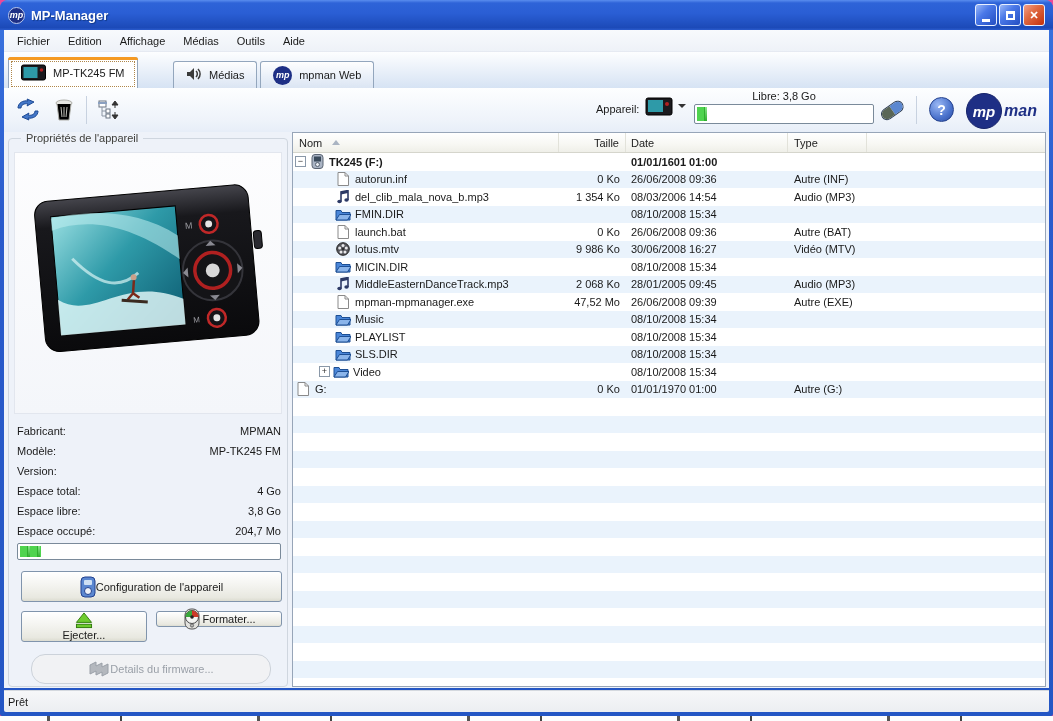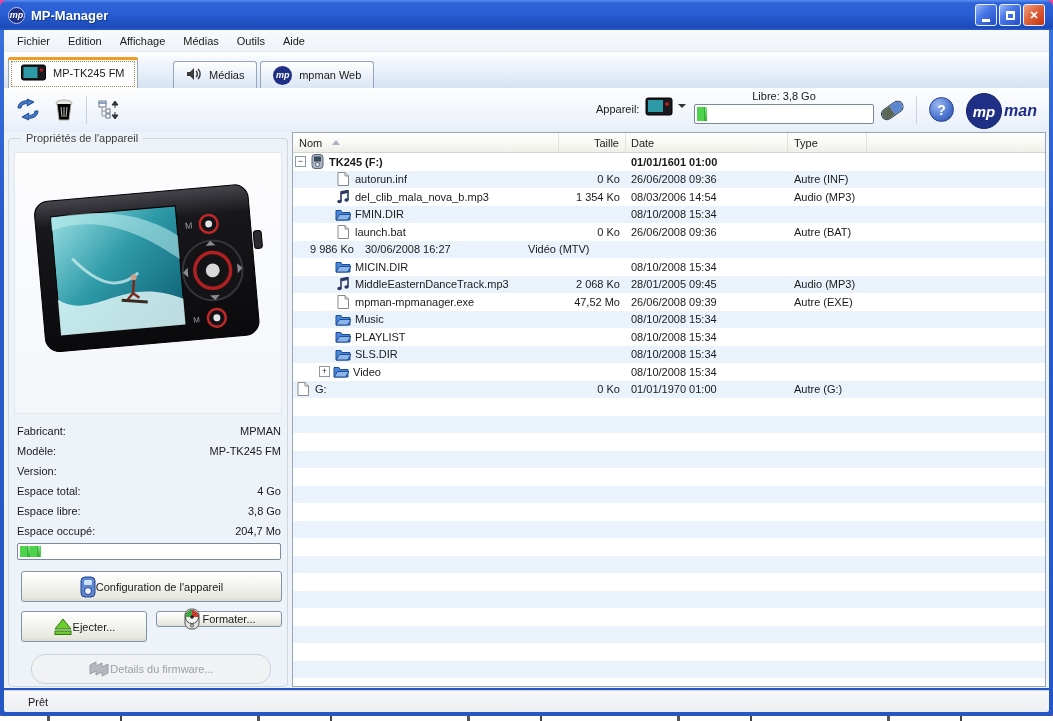--- a/index.html
+++ b/index.html
@@ -85,21 +85,21 @@
   .c-size{width:67px;text-align:right;padding-right:6px;}
   .c-date{width:162px;padding-left:5px;}
   .c-type{width:160px;padding-left:6px;}
   .bold{font-weight:bold;}
   .expander{width:11px;height:11px;border:1px solid #8a98a8;background:#fff;display:inline-flex;align-items:center;justify-content:center;
     font-size:9px;line-height:9px;color:#333;flex:none;}
   .row-icon{display:inline-flex;width:16px;justify-content:center;flex:none;margin-right:4px;}
   .c-name .label{overflow:hidden;text-overflow:ellipsis;}
   
   .statusbar{position:absolute;left:4px;top:690px;width:1045px;height:22px;background:linear-gradient(180deg,#f6f7f9,#eceef1);
-    border-top:1px solid #d4d8de;display:flex;align-items:center;padding-left:24px;border-radius:0 0 2px 2px;}
+    border-top:1px solid #d4d8de;display:flex;align-items:center;padding-left:4px;border-radius:0 0 2px 2px;}
   .bottom-strip{position:absolute;left:0;top:716px;width:1053px;height:5px;background:
     repeating-linear-gradient(90deg,#fdfdfd 0 47px,#555 47px 50px,#fdfdfd 50px 120px,#444 120px 122px,#fdfdfd 122px 210px);}
 </style>
 </head>
 <body>
 
 <div class="app">
   <div class="window">
 
     <div class="titlebar">
@@ -293,21 +293,21 @@
 
         <div class="xp-btn" style="left:12px;top:432px;width:261px;height:31px;">
           <svg width="16" height="22" viewBox="0 0 16 22">
             <rect x="1" y="1" width="14" height="20" rx="4" fill="#5b87d0" stroke="#23418e"></rect>
             <rect x="4" y="4" width="8" height="5" rx="1" fill="#cfe0f4"></rect>
             <circle cx="8" cy="15" r="3.5" fill="#eef2fa" stroke="#23418e"></circle>
           </svg>
           <span>Configuration de l'appareil</span>
         </div>
 
-        <div class="xp-btn" style="left:12px;top:472px;width:126px;height:31px;">
+        <div class="xp-btn" style="left:12px;top:472px;width:126px;height:31px;flex-direction:column;">
           <svg width="20" height="18" viewBox="0 0 20 18">
             <path d="M10 1 L18 11 L2 11 Z" fill="#6ecc2e" stroke="#2f7a0a"></path>
             <rect x="2" y="13" width="16" height="3.5" fill="#6ecc2e" stroke="#2f7a0a"></rect>
           </svg>
           <span>Ejecter...</span>
         </div>
 
         <div class="xp-btn" style="left:147px;top:472px;width:126px;height:16px;">
           <svg width="20" height="22" viewBox="0 0 20 22">
             <rect x="3" y="1" width="14" height="20" rx="6" fill="#e2e2de" stroke="#555"></rect>
@@ -413,20 +413,34 @@
                     <path d="M8 0.5 v3.5 h3.5" fill="none" stroke="#8a8a8a"></path>
                   </svg>
                 </span>
                 <span class="label">launch.bat</span>
               </div>
               <div class="c-size">0 Ko</div>
               <div class="c-date">26/06/2008 09:36</div>
               <div class="c-type">Autre (BAT)</div>
             </div>
             <div class="fl-row alt">
+              <div class="c-name">
+                <span class="row-icon" style="margin-left:42px">
+                  <svg width="14" height="14" viewBox="0 0 14 14">
+                    <circle cx="7" cy="7" r="6.3" fill="#55565c" stroke="#222"></circle>
+                    <circle cx="7" cy="3.6" r="1.5" fill="#e8e8ea"></circle>
+                    <circle cx="10.3" cy="6" r="1.5" fill="#e8e8ea"></circle>
+                    <circle cx="9" cy="9.9" r="1.5" fill="#e8e8ea"></circle>
+                    <circle cx="5" cy="9.9" r="1.5" fill="#e8e8ea"></circle>
+                    <circle cx="3.7" cy="6" r="1.5" fill="#e8e8ea"></circle>
+                    <circle cx="7" cy="7" r="1" fill="#222"></circle>
+                  </svg>
+                </span>
+                <span class="label">lotus.mtv</span>
+              </div>
               <div class="c-size">9 986 Ko</div>
               <div class="c-date">30/06/2008 16:27</div>
               <div class="c-type">Vidéo (MTV)</div>
             </div>
             <div class="fl-row">
               <div class="c-name">
                 <span class="row-icon" style="margin-left:42px">
                   <svg width="16" height="13" viewBox="0 0 16 13">
                     <path d="M1 12 L1 2.5 L6 2.5 L7 4.5 L15 4.5 L15 12 Z" fill="#4a86d8" stroke="#1d4f94"></path>
                     <path d="M1 12 L4.5 6.5 L16 6.5 L12.5 12 Z" fill="#8ab4ea" stroke="#1d4f94"></path>

